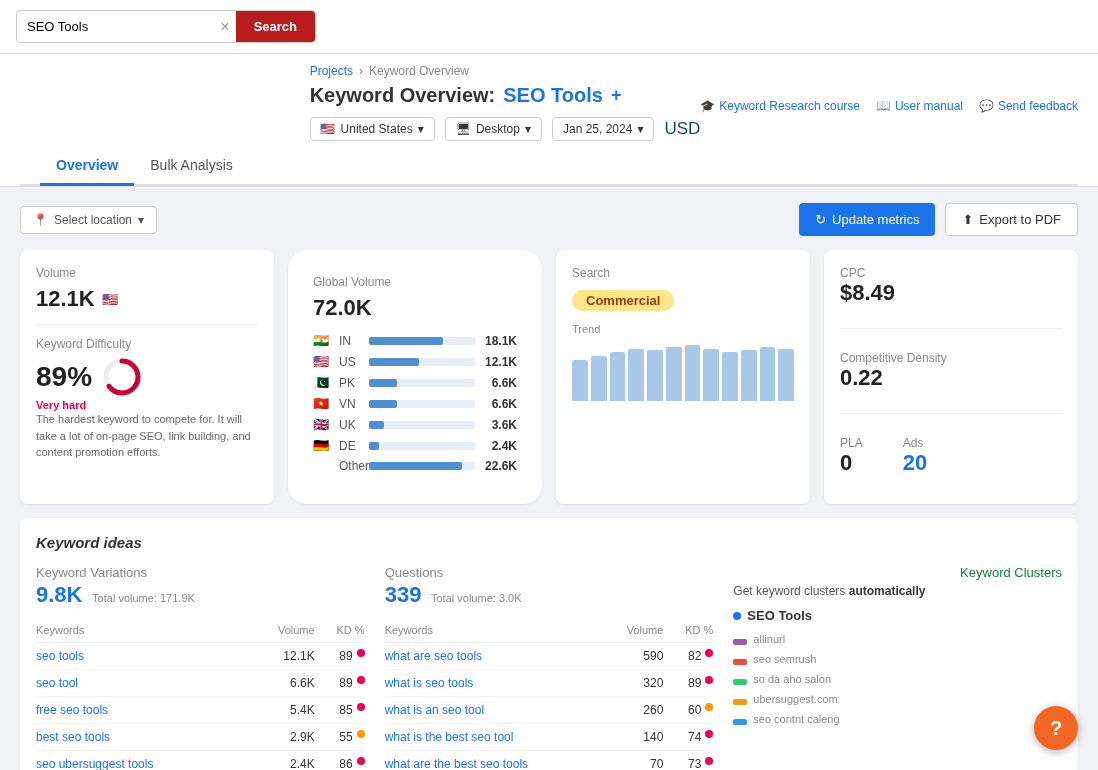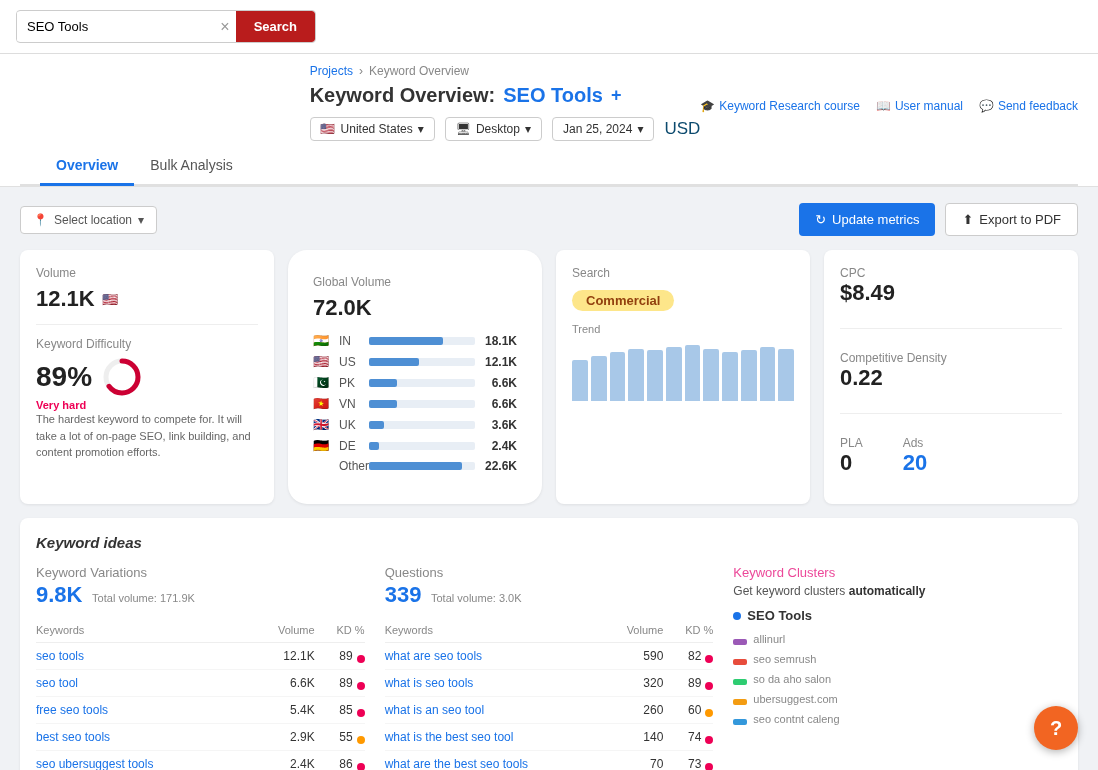--- a/index.html
+++ b/index.html
@@ -91,27 +91,27 @@
     .ideas-col-title { font-size: 13px; color: #888; margin-bottom: 2px; }
     .ideas-col-value { font-size: 22px; font-weight: 700; color: #1a73e8; display: inline; }
     .ideas-col-sub { font-size: 11px; color: #888; margin-left: 6px; }
     .table-headers { display: flex; font-size: 11px; color: #888; border-bottom: 1px solid #eee; padding: 6px 0; margin-top: 10px; }
     .th-kw { flex: 1; }
     .th-vol { width: 60px; text-align: right; }
     .th-kd { width: 50px; text-align: right; }
     .table-row-item { display: flex; align-items: center; padding: 6px 0; border-bottom: 1px solid #f5f5f5; font-size: 12px; }
     .row-kw { flex: 1; color: #1a73e8; cursor: pointer; }
     .row-vol { width: 60px; text-align: right; color: #333; }
-    .row-kd { width: 50px; text-align: right; display: flex; align-items: flex-end; justify-content: flex-end; gap: 4px; }
+    .row-kd { width: 50px; text-align: right; display: flex; align-items: flex-start; justify-content: flex-end; gap: 4px; }
     .dot { width: 8px; height: 8px; border-radius: 50%; display: inline-block; }
     .dot-red { background: #e05; }
     .dot-orange { background: #f90; }
 
     
-    .cluster-title { font-size: 13px; color: #ec4899; margin-bottom: 4px; }
+    .cluster-title { font-size: 13px; color: #15803d; margin-bottom: 4px; text-align: right; }
     .cluster-auto { font-size: 12px; color: #555; margin-bottom: 10px; }
     .cluster-auto b { color: #333; }
     .cluster-item-title { font-size: 13px; font-weight: 600; color: #333; margin: 6px 0; display: flex; align-items: center; gap: 6px; }
     .cluster-dot { width: 8px; height: 8px; border-radius: 50%; background: #1a73e8; }
     .cluster-keyword-row { display: flex; align-items: flex-end; gap: 6px; padding: 4px 0; font-size: 11px; color: #888; }
     .cluster-color-bar { width: 14px; height: 6px; border-radius: 2px; }
     .cluster-kw-text { flex: 1; overflow: hidden; text-overflow: ellipsis; white-space: nowrap; max-width: 100px; }
 
     
     .help-btn { position: fixed; bottom: 20px; right: 20px; background: #f26522; color: #fff; border: none; border-radius: 50%; width: 44px; height: 44px; font-size: 20px; font-weight: bold; cursor: pointer; box-shadow: 0 2px 8px rgba(0,0,0,0.3); }

